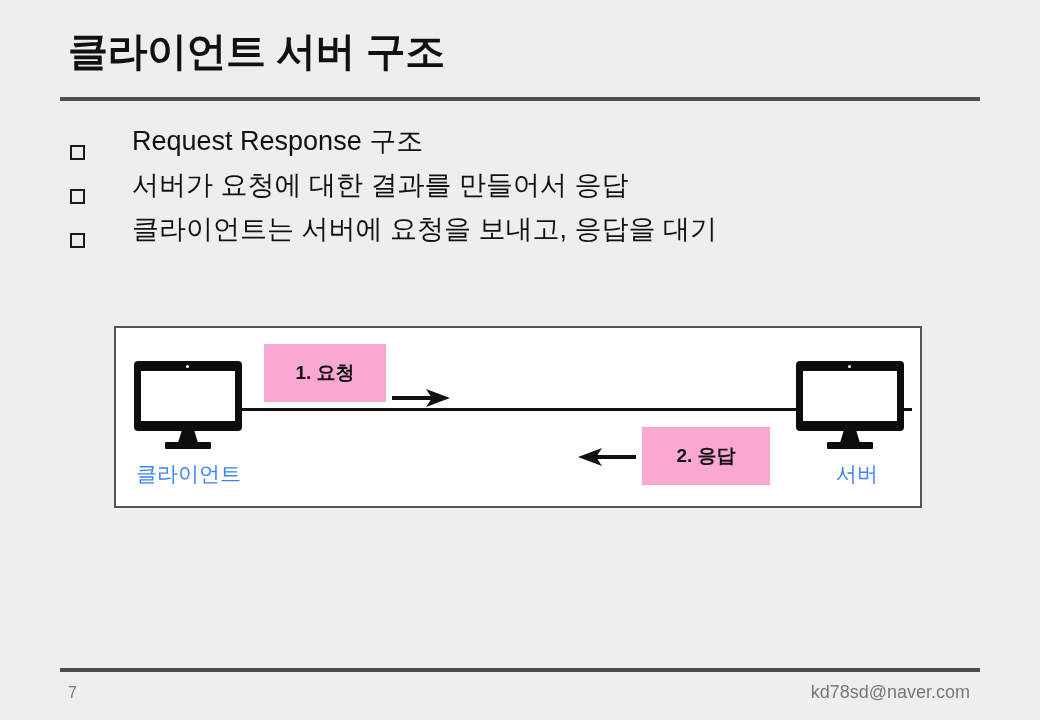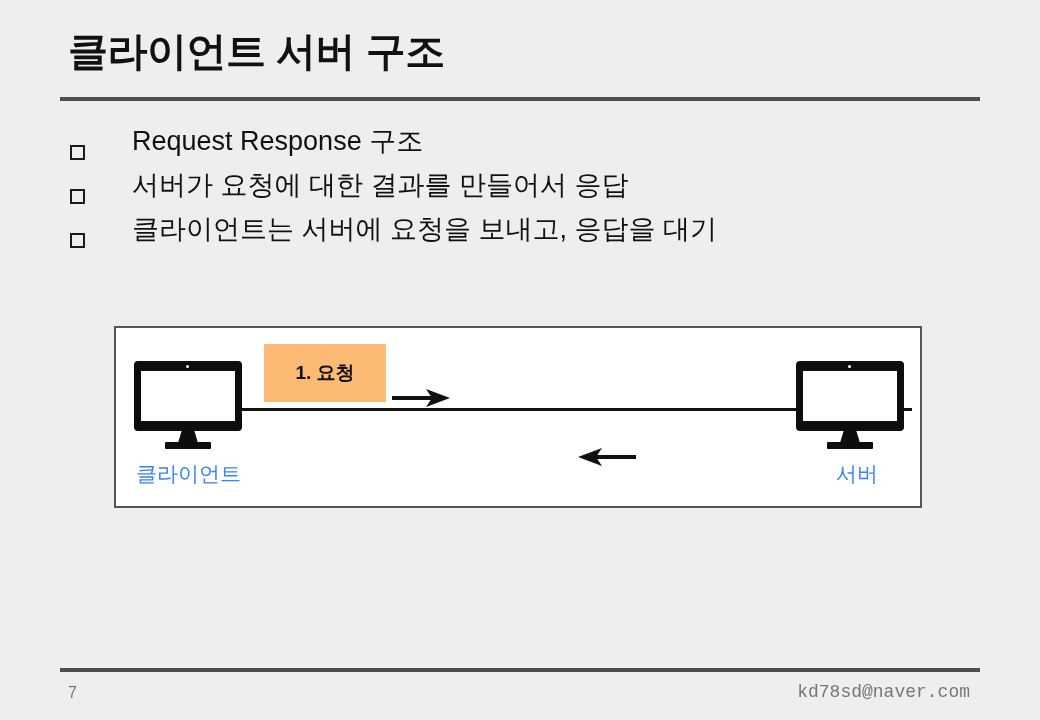--- a/index.html
+++ b/index.html
@@ -141,21 +141,21 @@
     font-size: 21px;
     color: #3b82f6;
     white-space: nowrap;
   }
   .device-label.client { left: 20px; top: 132px; }
   .device-label.server { left: 720px; top: 132px; }
 
   
   .step-box {
     position: absolute;
-    background: #fdba74;
+    background: #f9a8d4;
     display: flex;
     align-items: center;
     justify-content: center;
     font-size: 19px;
     font-weight: bold;
     color: #111111;
     white-space: nowrap;
   }
   .step-box.request  { left: 148px; top: 16px;  width: 122px; height: 58px; }
   .step-box.response { left: 526px; top: 99px;  width: 128px; height: 58px; }
@@ -184,21 +184,20 @@
     top: 684px;
     font-size: 16px;
     color: #777777;
   }
   #footer-email {
     position: absolute;
     right: 70px;
     top: 682px;
     font-size: 18px;
     color: #777777;
-    font-family: Liberation Mono, monospace;
   }
 </style>
 </head>
 <body>
 
 <div id="slide">
 
   <div id="title">클라이언트 서버 구조</div>
   <div id="title-rule"></div>
 
@@ -246,20 +245,21 @@
     <div class="device-label server">서버</div>
 
     <div class="step-box request">1. 요청</div>
     <div class="arrow request">
       <svg width="62" height="26" viewBox="0 0 62 26">
         <rect x="0" y="11" width="40" height="4" fill="#111111"></rect>
         <path d="M34 4 L58 13 L34 22 L40 13 Z" fill="#111111"></path>
       </svg>
     </div>
 
+    <div class="step-box response">2. 응답</div>
     <div class="arrow response">
       <svg width="62" height="26" viewBox="0 0 62 26">
         <rect x="22" y="11" width="40" height="4" fill="#111111"></rect>
         <path d="M28 4 L4 13 L28 22 L22 13 Z" fill="#111111"></path>
       </svg>
     </div>
 
   </div>
 
   <div id="footer-rule"></div>

